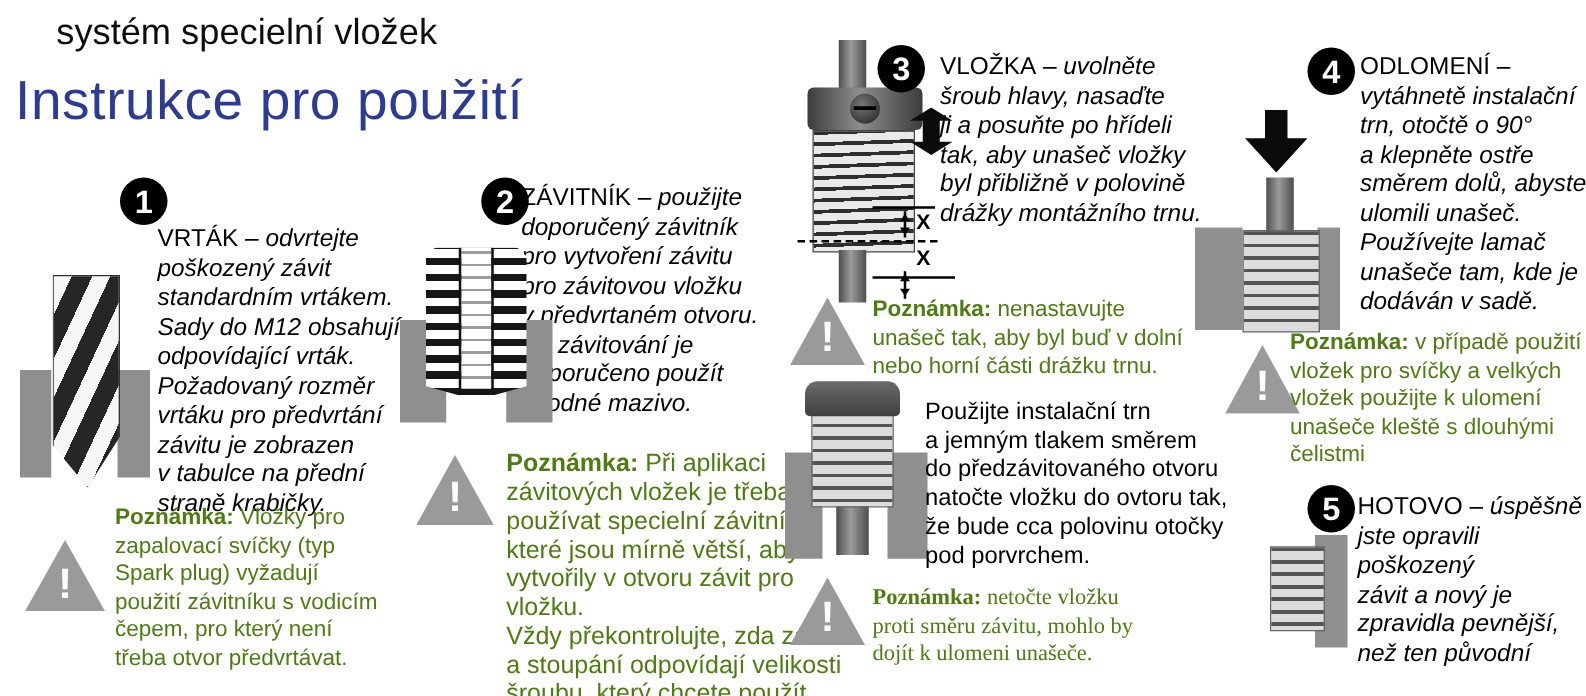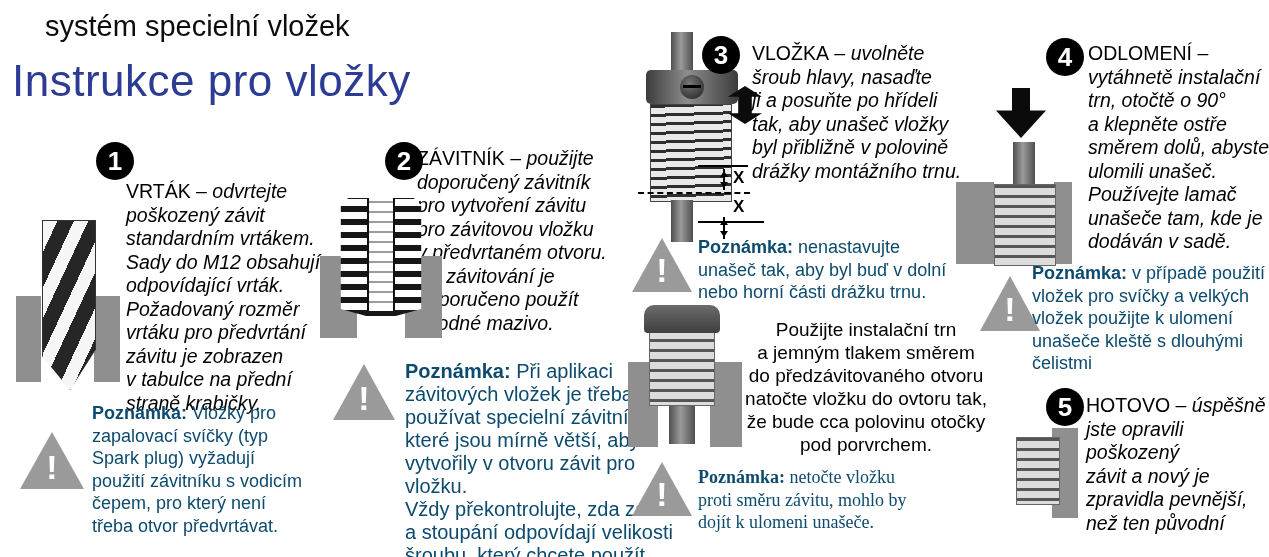--- a/index.html
+++ b/index.html
@@ -14,21 +14,21 @@
   .title{left:12px;top:56px;font-size:44px;color:#2c3c94;letter-spacing:0.5px;}
   
   .step-circle{
     width:38px;height:38px;border-radius:50%;background:#000;color:#fff;
     display:flex;align-items:center;justify-content:center;
     font-size:26px;font-weight:bold;
   }
   .step-text{font-size:19.5px;line-height:23.5px;color:#000;}
   .step-text .head{font-weight:normal;}
   .step-text .body{white-space:pre-line;font-style:italic;}
-  .note-text{font-size:18px;line-height:22.6px;color:#0c4a6e;}
+  .note-text{font-size:18px;line-height:22.6px;color:#4d7c0f;}
   .note-text .head{font-weight:bold;}
   .note-text .body{white-space:pre-line;}
   .note-small{font-size:20px;line-height:23px;}
   .para-text{font-size:19px;line-height:23px;white-space:pre-line;}
   
   .warn{
     background:#9a9a9a;
     clip-path:polygon(50% 0,100% 100%,0 100%);
     display:flex;align-items:flex-end;justify-content:center;
   }
@@ -59,21 +59,21 @@
   .dim-dash{border-top:2px dashed #000;}
   .v-arrow{width:0;border-left:2px solid #000;position:relative;}
   .v-arrow::before{content:"";position:absolute;left:-5px;top:-2px;border:4px solid transparent;border-bottom:6px solid #000;}
   .v-arrow::after{content:"";position:absolute;left:-5px;bottom:-2px;border:4px solid transparent;border-top:6px solid #000;}
   .dim-x{font-size:17px;font-weight:bold;}
 </style>
 </head>
 <body>
 
 <div class="abs kicker">systém specielní vložek</div>
-<div class="abs title">Instrukce pro vložky</div>
+<div class="abs title">Instrukce pro použití</div>
 
 <div class="abs step-circle" style="left:96px;top:142px;">1</div>
 <div class="abs step-text" style="left:126px;top:147px;width:222px;margin-top:33px;"><span class="head">VRTÁK</span><span class="body"> – odvrtejte
 poškozený závit
 standardním vrtákem.
 Sady do M12 obsahují
 odpovídající vrták.
 Požadovaný rozměr
 vrtáku pro předvrtání
 závitu je zobrazen
@@ -159,21 +159,21 @@
 unašeč tak, aby byl buď v dolní
 nebo horní části drážku trnu.</span></div>
 
 <div class="abs" style="left:624px;top:300px;width:122px;height:150px;">
   <div class="abs gray" style="left:4px;top:62px;width:30px;height:85px;"></div>
   <div class="abs gray" style="left:86px;top:62px;width:32px;height:85px;"></div>
   <div class="abs rod" style="left:45px;top:100px;width:26px;height:44px;"></div>
   <div class="abs coil-light" style="left:25px;top:28px;width:64px;height:76px;"></div>
   <div class="abs cap" style="left:20px;top:5px;width:76px;height:28px;"></div>
 </div>
-<div class="abs para-text" style="left:740px;top:318px;width:252px;text-align:center;">Použijte instalační trn
+<div class="abs para-text" style="left:740px;top:318px;width:252px;">Použijte instalační trn
 a jemným tlakem směrem
 do předzávitovaného otvoru
 natočte vložku do ovtoru tak,
 že bude cca polovinu otočky
 pod porvrchem.</div>
 
 <div class="abs warn" style="left:632px;top:462px;width:60px;height:54px;">
     <span>!</span>
   </div>
 <div class="abs note-text" style="left:698px;top:466px;width:300px;font-family:Liberation Serif, serif;"><span class="head">Poznámka:</span><span class="body"> netočte vložku

